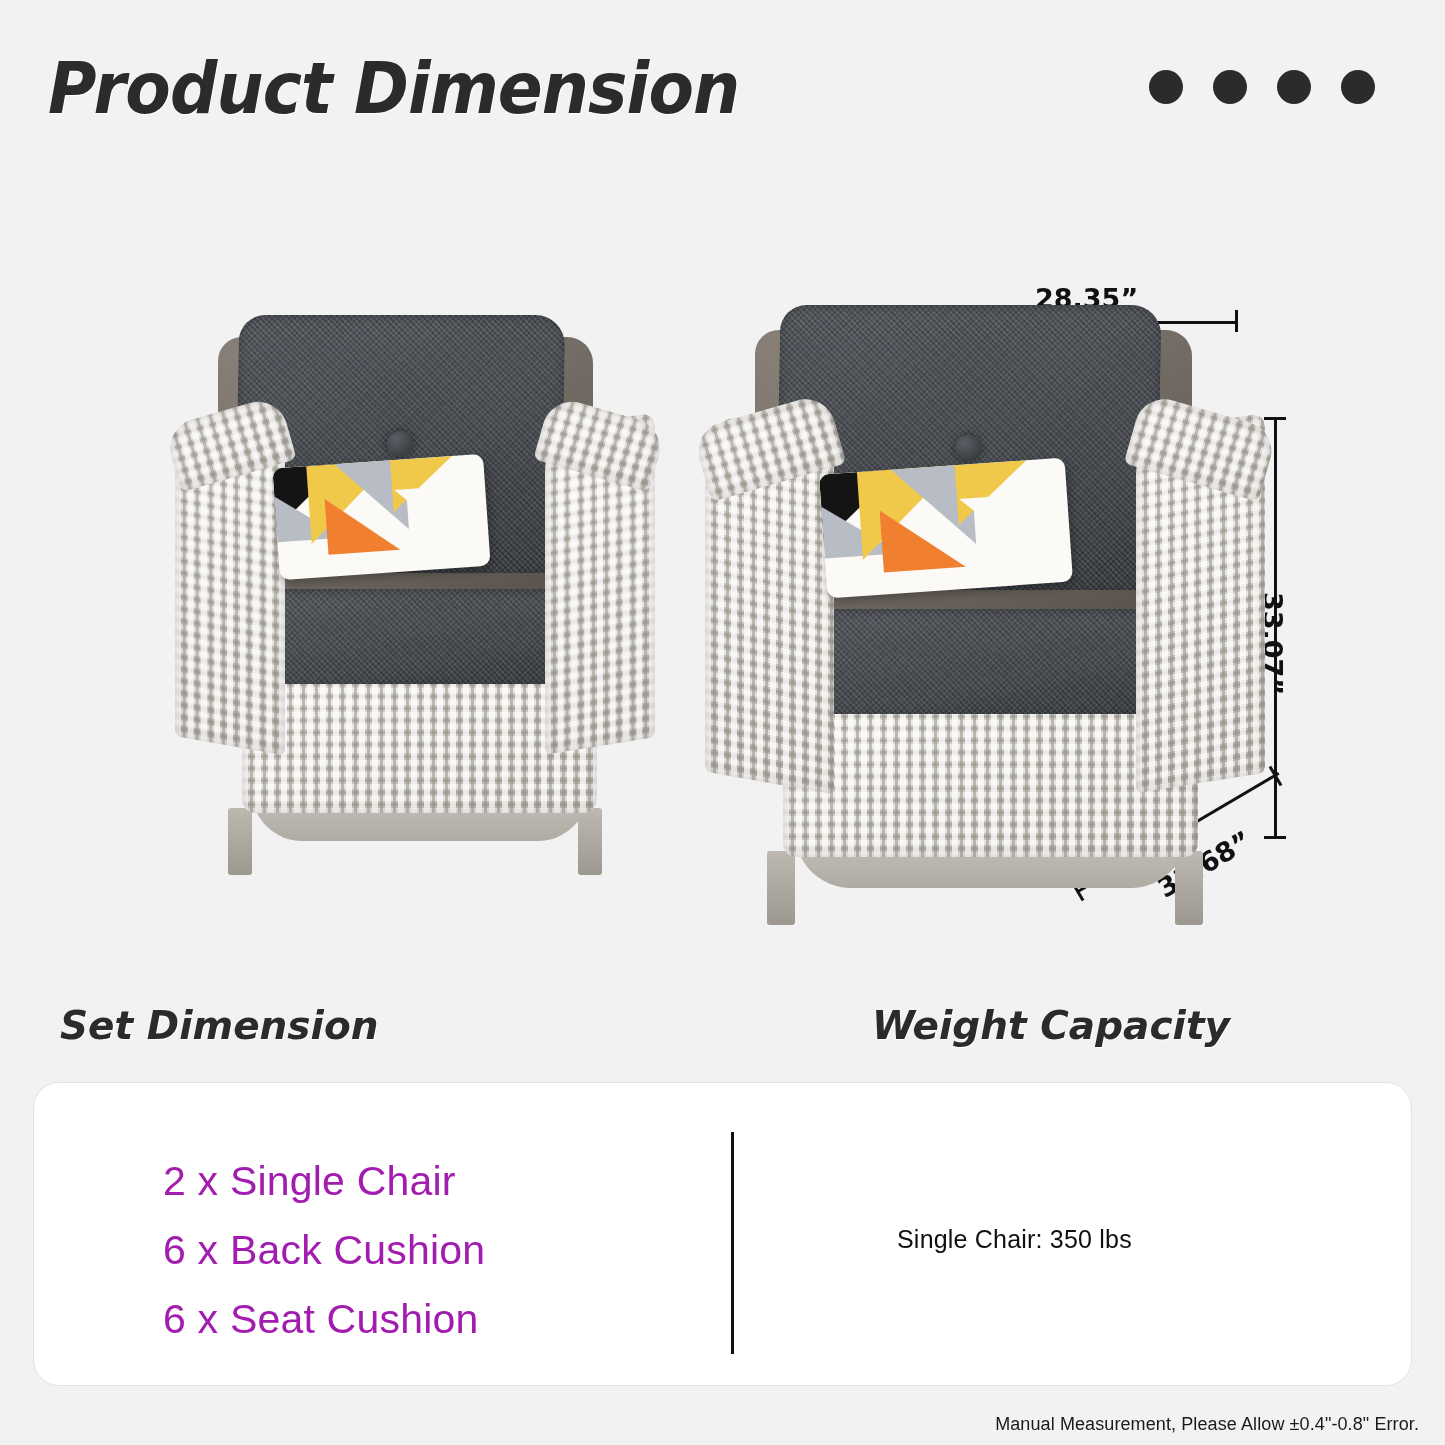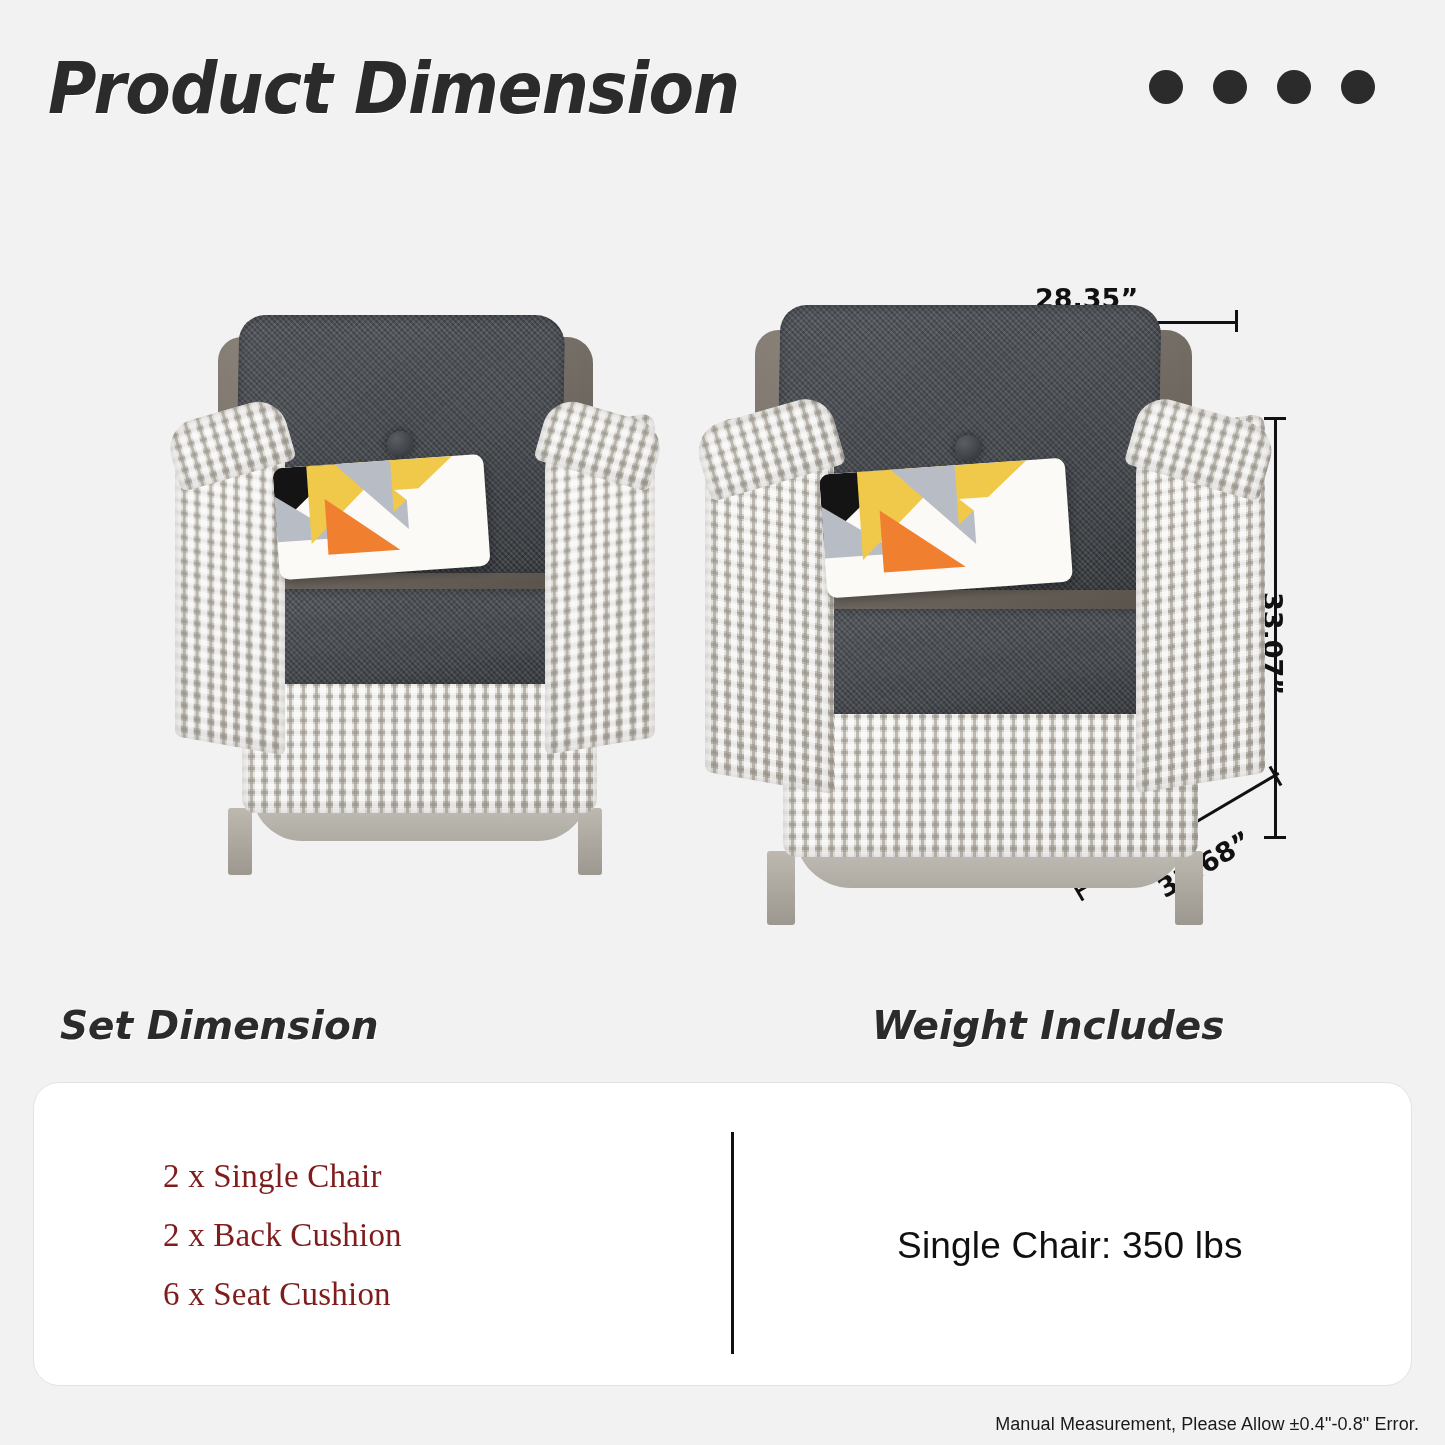--- a/index.html
+++ b/index.html
@@ -169,26 +169,26 @@
   .card-divider {
     position:absolute; left:731px; top:1132px;
     width:3px; height:222px; background:#111;
   }
   .includes-list {
     position:absolute; left:163px; top:1158px;
     display:flex; flex-direction:column; gap:22px;
   }
   .includes-list li {
     list-style:none;
-    font-size:33px; color:#7f1d1d; letter-spacing:.2px;
-    font-family:Liberation Serif, serif;
+    font-size:41px; color:#a21caf; letter-spacing:.2px;
+    font-family:Liberation Sans, sans-serif;
   }
   .weight-text {
     position:absolute; left:897px; top:1225px;
-    font-size:37px; color:#101010; letter-spacing:.2px;
+    font-size:25px; color:#101010; letter-spacing:.2px;
     white-space:nowrap;
   }
 
   
   .footer-note {
     position:absolute; right:26px; bottom:10px;
     font-size:18px; color:#1A1A1A; letter-spacing:.1px;
     white-space:nowrap;
     margin-left:35px;
   }
@@ -276,26 +276,26 @@
   <div>
     <div class="dimline dim-h" style="left:1078px; top:640px; width:233px; transform:rotate(-30.5deg); transform-origin:left center;"></div>
     <span class="cap-v" style="left:1076px; top:630px; transform:rotate(-30.5deg);"></span>
     <span class="cap-v" style="left:1274px; top:515px; transform:rotate(-30.5deg);"></span>
     <span class="dim-label" style="left:1152px; top:627px; transform:rotate(-30.5deg); transform-origin:left top;">32.68”</span>
   </div>
 
 </div>
 
 <div class="sec-head includes">Set Dimension</div>
-<div class="sec-head weight">Weight Includes</div>
+<div class="sec-head weight">Weight Capacity</div>
 
 <div class="card"></div>
 <div class="card-divider"></div>
 
 <ul class="includes-list">
   <li>2 x Single Chair</li>
-  <li>2 x Back Cushion</li>
+  <li>6 x Back Cushion</li>
   <li>6 x Seat Cushion</li>
 </ul>
 
 <div class="weight-text">Single Chair: 350 lbs</div>
 
 <div class="footer-note">Manual Measurement, Please Allow ±0.4"-0.8" Error.</div>
 
 </body></html>

